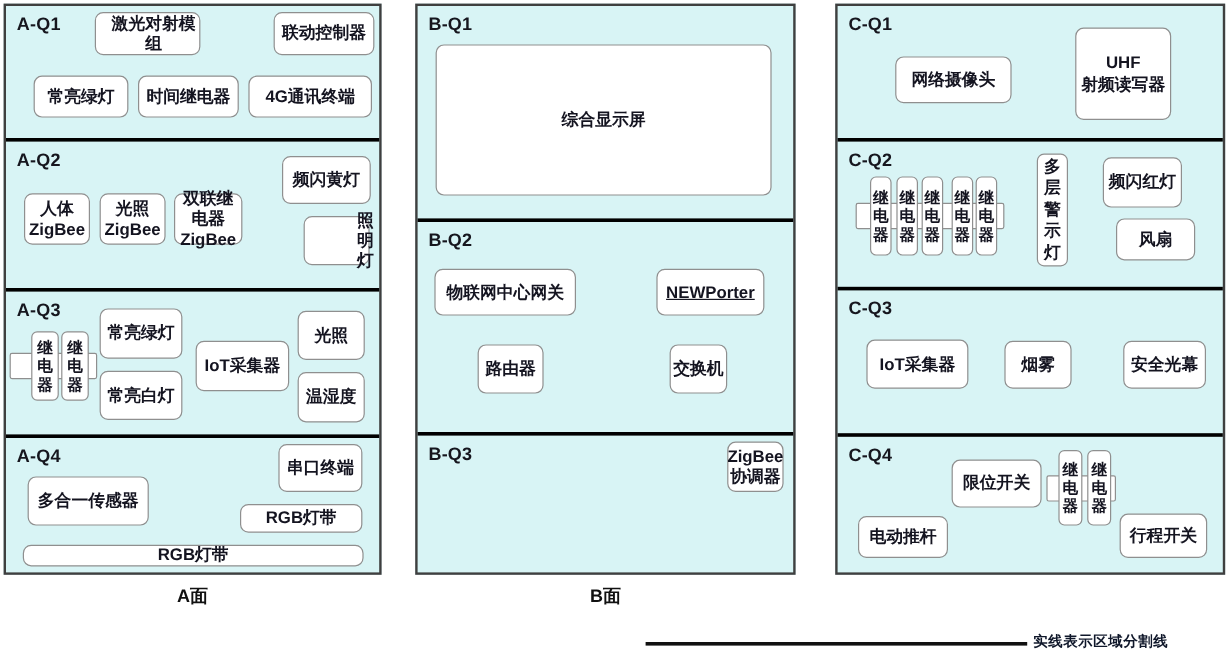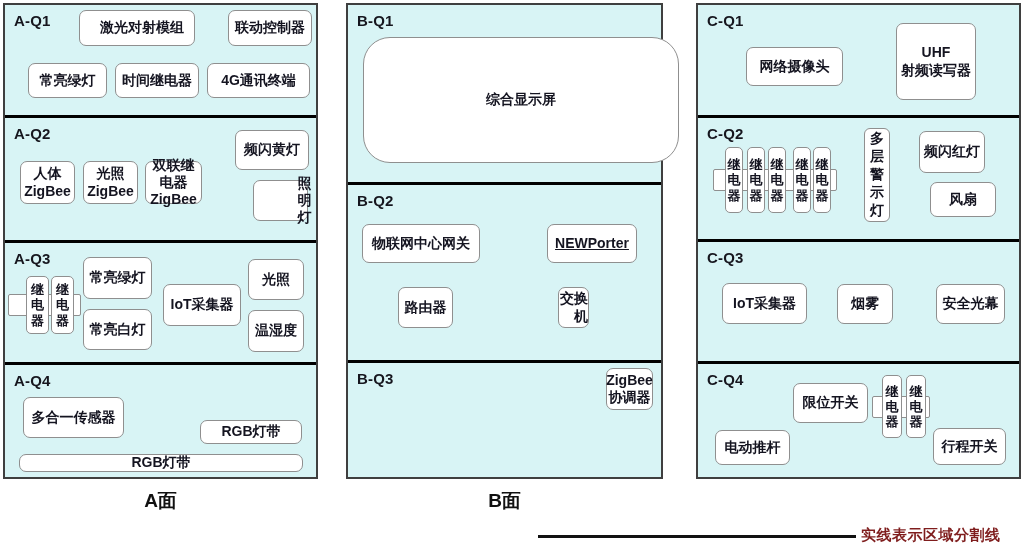--- a/index.html
+++ b/index.html
@@ -30,39 +30,39 @@
     height:20px;background:#ffffff;border:1px solid #8f8f8f;border-radius:2px;z-index:1;
   }
   .rbox{
     position:absolute;top:0;bottom:0;z-index:2;background:#ffffff;
     border:1px solid #8f8f8f;border-radius:5px;box-sizing:border-box;
     display:flex;align-items:center;justify-content:center;text-align:center;
     font-weight:bold;font-size:13px;line-height:1.18;white-space:pre-line;color:#141420;
   }
   .caption{
     position:absolute;top:488px;text-align:center;font-weight:bold;
-    font-size:19px;color:#111;z-index:3;
+    font-size:15px;color:#111;z-index:3;
   }
   .legend-line{position:absolute;background:#111;height:3px;z-index:3;}
   .legend-label{
-    position:absolute;font-weight:bold;font-size:15px;color:#7f1d1d;z-index:3;
+    position:absolute;font-weight:bold;font-size:12px;color:#0f172a;z-index:3;
     letter-spacing:0.5px;
   }
 </style>
 </head>
 <body>
 
 <div id="canvas">
   <div class="legend-line" id="legend-line" style="left: 538px; top: 535px; width: 318px;"></div>
   <div class="legend-label" id="legend-label" style="left: 861px; top: 526px;">实线表示区域分割线</div>
 <div class="panel" style="left: 3px; top: 3px; width: 315px; height: 476px;">
       <div class="quad" style="height: 110px;">
         <div class="qlabel">A-Q1</div>
       </div>
-      <div class="dev" style="left: 74px; top: 5px; width: 116px; height: 36px; padding-left: 10px;">激光对射模组</div>
+      <div class="dev" style="left: 74px; top: 5px; width: 88px; height: 36px; padding-left: 10px;">激光对射模组</div>
       <div class="dev" style="left: 223px; top: 5px; width: 84px; height: 36px;">联动控制器</div>
       <div class="dev" style="left: 23px; top: 58px; width: 79px; height: 35px;">常亮绿灯</div>
       <div class="dev" style="left: 110px; top: 58px; width: 84px; height: 35px;">时间继电器</div>
       <div class="dev" style="left: 202px; top: 58px; width: 103px; height: 35px;">4G通讯终端</div>
       <div class="quad divided" style="height: 125px;">
         <div class="qlabel">A-Q2</div>
       </div>
       <div class="dev" style="left: 230px; top: 125px; width: 74px; height: 40px;">频闪黄灯</div>
       <div class="dev" style="left: 15px; top: 156px; width: 55px; height: 43px;">人体
 ZigBee</div>
@@ -84,37 +84,38 @@
 器</div>
       </div>
       <div class="dev" style="left: 78px; top: 252px; width: 69px; height: 42px;">常亮绿灯</div>
       <div class="dev" style="left: 78px; top: 304px; width: 69px; height: 41px;">常亮白灯</div>
       <div class="dev" style="left: 158px; top: 279px; width: 78px; height: 42px;">IoT采集器</div>
       <div class="dev" style="left: 243px; top: 254px; width: 56px; height: 41px;">光照</div>
       <div class="dev" style="left: 243px; top: 305px; width: 56px; height: 42px;">温湿度</div>
       <div class="quad divided" style="height: 115px;">
         <div class="qlabel">A-Q4</div>
       </div>
+      <div class="dev" style="left: 227px; top: 365px; width: 70px; height: 40px;">串口终端</div>
       <div class="dev" style="left: 18px; top: 392px; width: 101px; height: 41px;">多合一传感器</div>
       <div class="dev" style="left: 195px; top: 415px; width: 102px; height: 24px;">RGB灯带</div>
       <div class="dev" style="left: 14px; top: 449px; width: 284px; height: 18px;">RGB灯带</div>
     </div>
     <div class="caption" style="left: 3px; width: 315px;">A面</div>
     <div class="panel" style="left: 346px; top: 3px; width: 317px; height: 476px;">
       <div class="quad" style="height: 177px;">
         <div class="qlabel">B-Q1</div>
       </div>
-      <div class="dev" style="left: 15px; top: 32px; width: 316px; height: 126px; border-radius: 27px;">综合显示屏</div>
+      <div class="dev" style="left: 15px; top: 32px; width: 280px; height: 126px;">综合显示屏</div>
       <div class="quad divided" style="height: 178px;">
         <div class="qlabel">B-Q2</div>
       </div>
       <div class="dev" style="left: 14px; top: 219px; width: 118px; height: 39px;">物联网中心网关</div>
       <div class="dev" style="left: 199px; top: 219px; width: 90px; height: 39px; text-decoration: underline;">NEWPorter</div>
       <div class="dev" style="left: 50px; top: 282px; width: 55px; height: 41px;">路由器</div>
-      <div class="dev" style="left: 210px; top: 282px; width: 31px; height: 41px; text-align: right;">交换机</div>
+      <div class="dev" style="left: 210px; top: 282px; width: 48px; height: 41px; text-align: right;">交换机</div>
       <div class="quad divided" style="height: 117px;">
         <div class="qlabel">B-Q3</div>
       </div>
       <div class="dev" style="left: 258px; top: 363px; width: 47px; height: 42px;">ZigBee
 协调器</div>
     </div>
     <div class="caption" style="left: 346px; width: 317px;">B面</div>
     <div class="panel" style="left: 696px; top: 3px; width: 325px; height: 476px;">
       <div class="quad" style="height: 110px;">
         <div class="qlabel">C-Q1</div>

